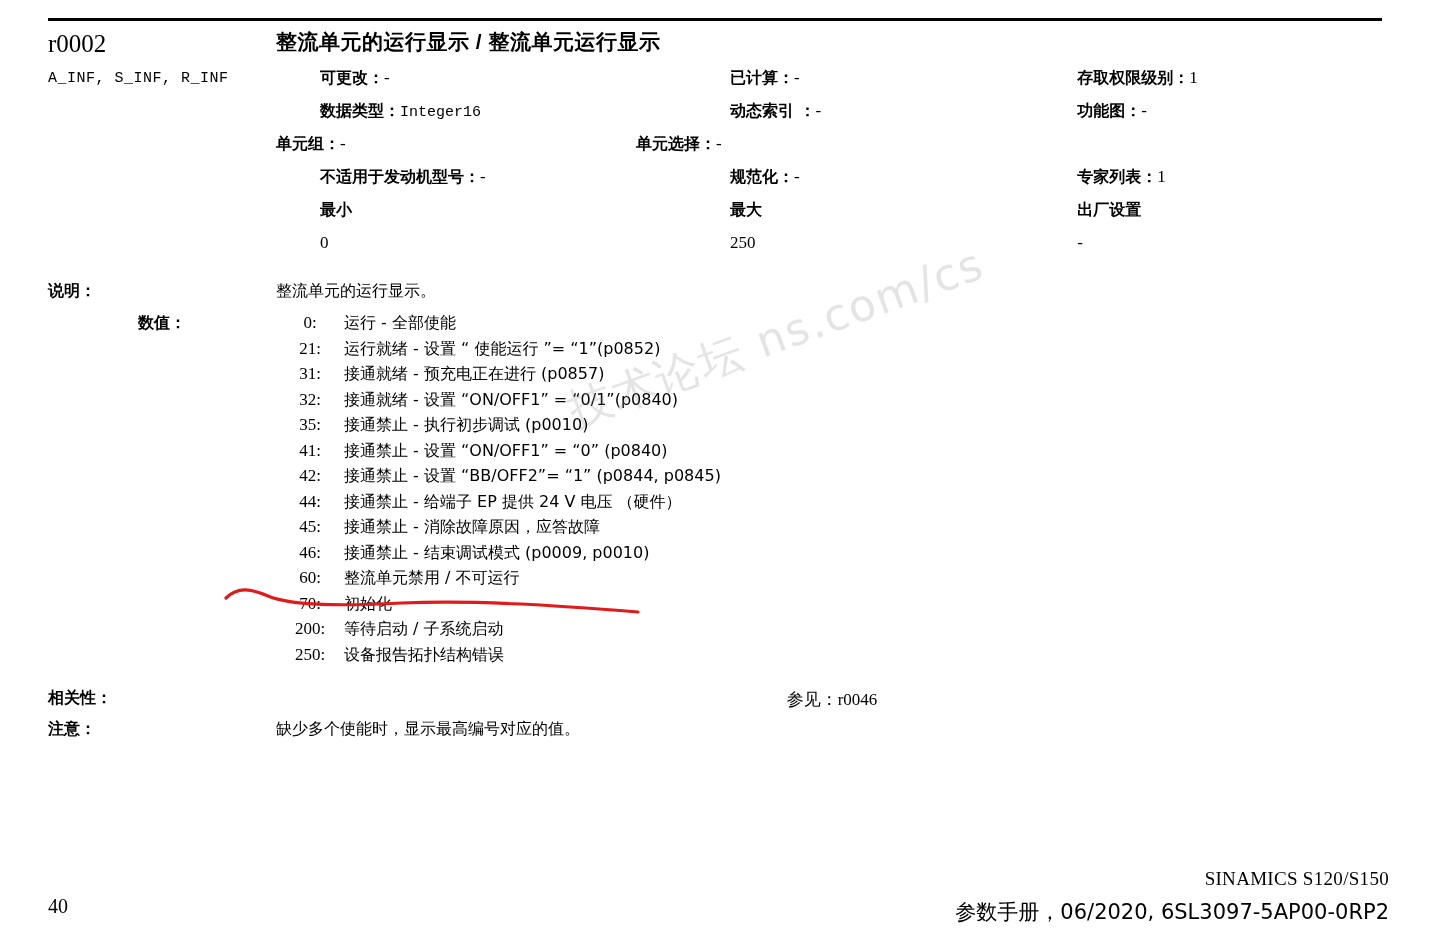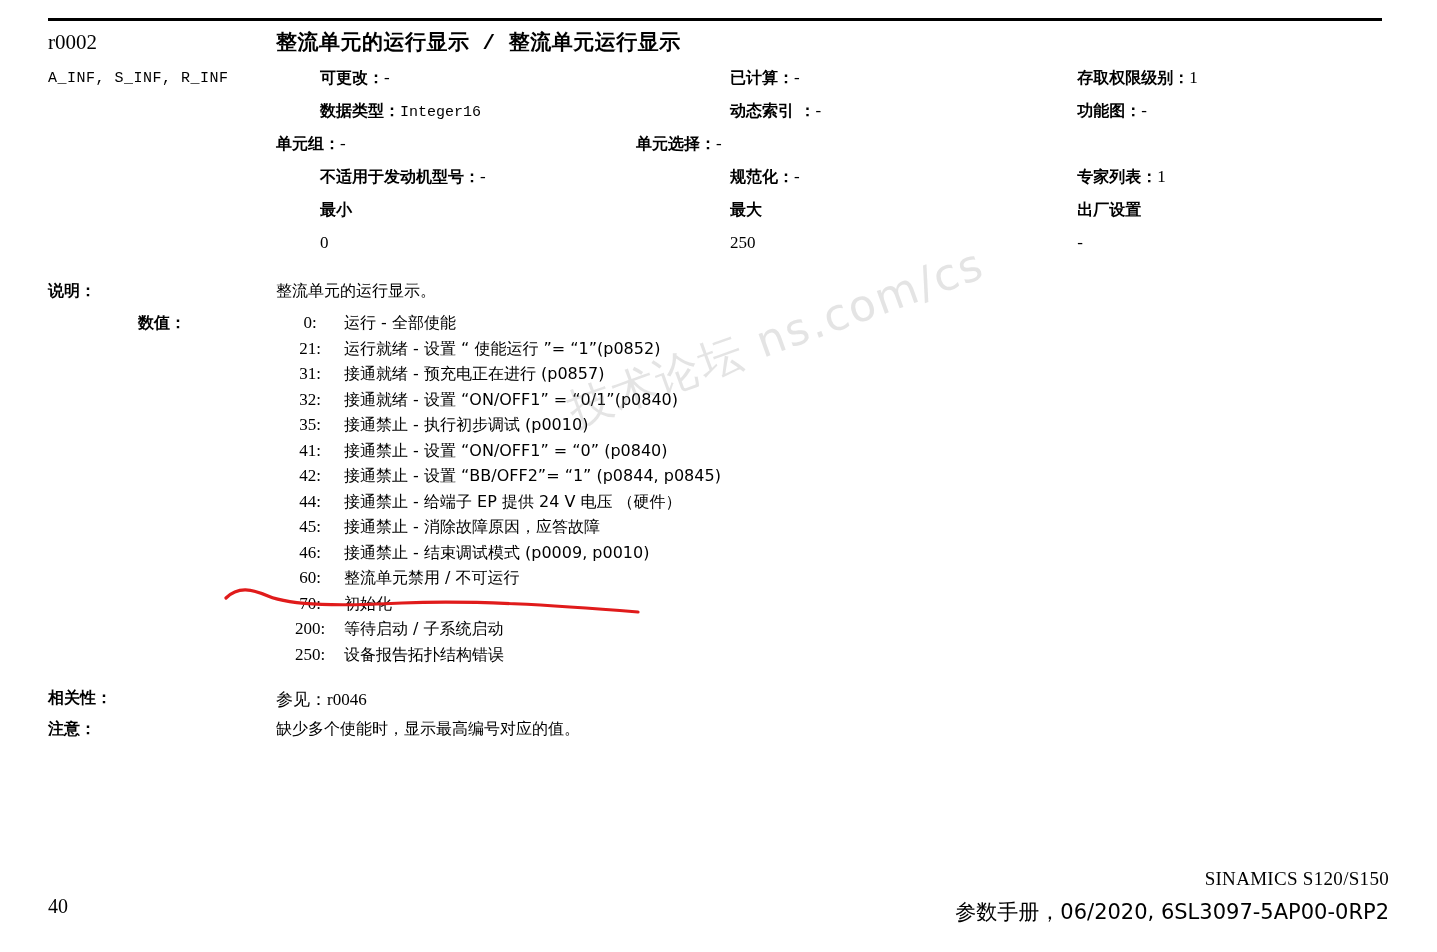--- a/index.html
+++ b/index.html
@@ -26,30 +26,30 @@
     top: 18px;
     width: 1334px;
     height: 3px;
     background: #000000;
   }
   
   .param-id {
     position: absolute;
     left: 48px;
     top: 30px;
-    font-size: 21px;
+    font-size: 25px;
     font-family: "Liberation Serif", serif;
   }
   .param-title {
     position: absolute;
     left: 276px;
     top: 28px;
     font-size: 21px;
     font-weight: bold;
-    font-family: Liberation Mono, monospace;
+    font-family: Liberation Sans, sans-serif;
     letter-spacing: 0.5px;
     white-space: nowrap;
   }
   .param-objs {
     position: absolute;
     left: 48px;
     top: 70px;
     font-size: 15px;
     font-family: "Liberation Mono", monospace;
     letter-spacing: 0.5px;
@@ -112,20 +112,21 @@
     white-space: nowrap;
   }
   .sec-body {
     flex: 1;
     font-size: 16px;
     font-family: "DejaVu Sans", sans-serif;
   }
   .sec-body.serif {
     font-family: "Liberation Serif", serif;
     font-size: 17px;
+    text-align: center;
   }
   .val-list {
     list-style: none;
     margin: 0;
     padding: 0;
   }
   .val-item {
     display: flex;
     height: 25.5px;
     align-items: flex-start;

